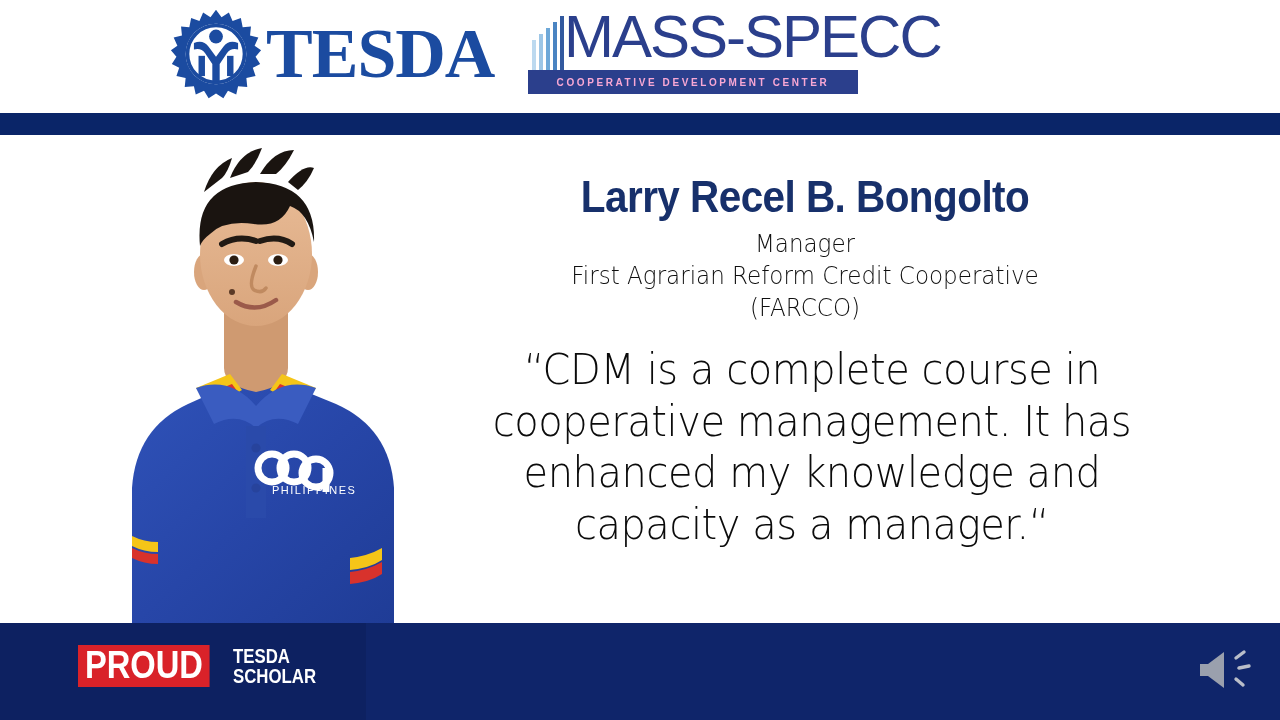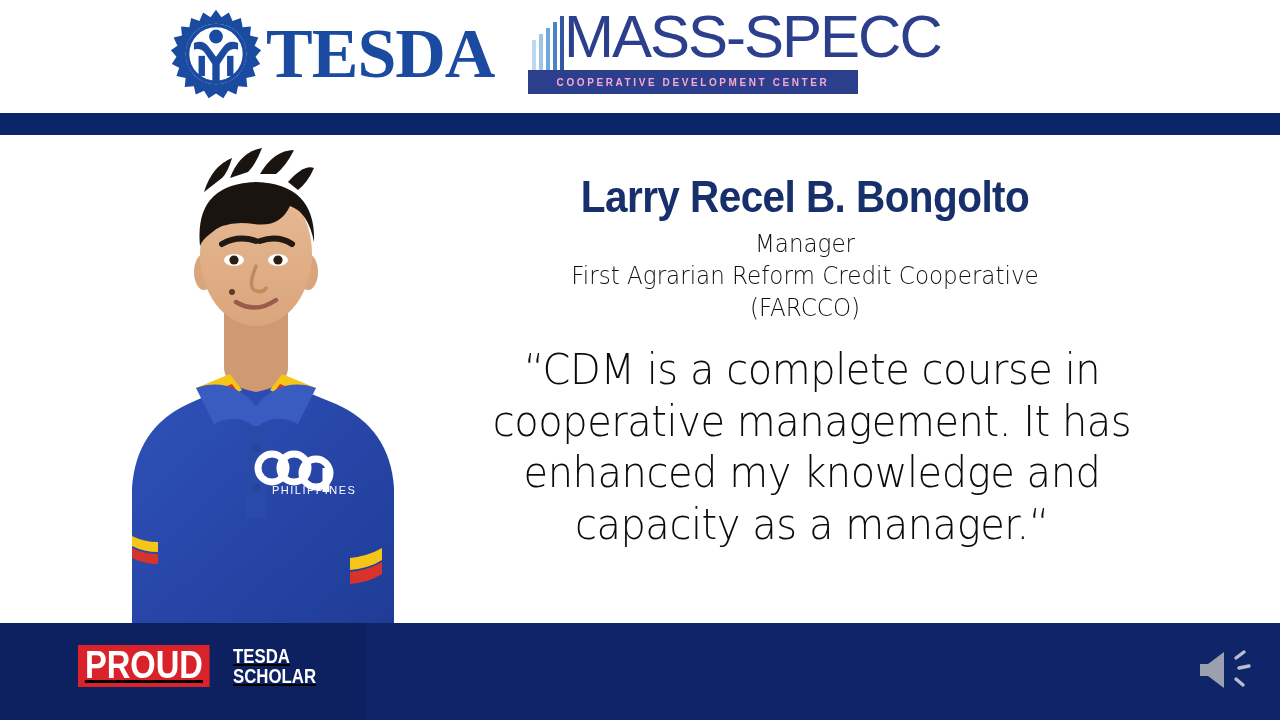--- a/index.html
+++ b/index.html
@@ -71,21 +71,21 @@
   .quote{
     position:absolute;left:432px;top:344px;width:760px;text-align:center;
     font-family:"DejaVu Sans", sans-serif;font-weight:300;font-size:43px;color:#0b0b0b;
     line-height:1.20;letter-spacing:-0.5px;
     transform:scaleX(0.93);transform-origin:center top;
   }
 
   
   .footer{position:absolute;left:0;top:623px;width:1280px;height:97px;background:#0d2161;z-index:6;}
   .footer-tint{position:absolute;left:366px;top:0;width:914px;height:97px;background:#122a72;opacity:.55;}
-  .badge{position:absolute;left:78px;top:640px;width:280px;height:52px;z-index:7;display:flex;align-items:center;text-decoration:underline;}
+  .badge{position:absolute;left:78px;top:640px;width:280px;height:52px;z-index:7;display:flex;align-items:center;}
   .badge-proud{
     background:#d92229;color:#ffffff;font-weight:bold;font-size:38px;letter-spacing:0px;
     padding:1px 8px 3px 8px;line-height:1.0;font-family:"Liberation Sans", sans-serif;
     transform:scaleX(0.86);transform-origin:left center;
   }
   .badge-right{
     margin-left:2px;color:#ffffff;font-weight:bold;font-size:20px;line-height:1.02;
     letter-spacing:0px;font-family:"Liberation Sans", sans-serif;
     transform:scaleX(0.84);transform-origin:left center;
   }

